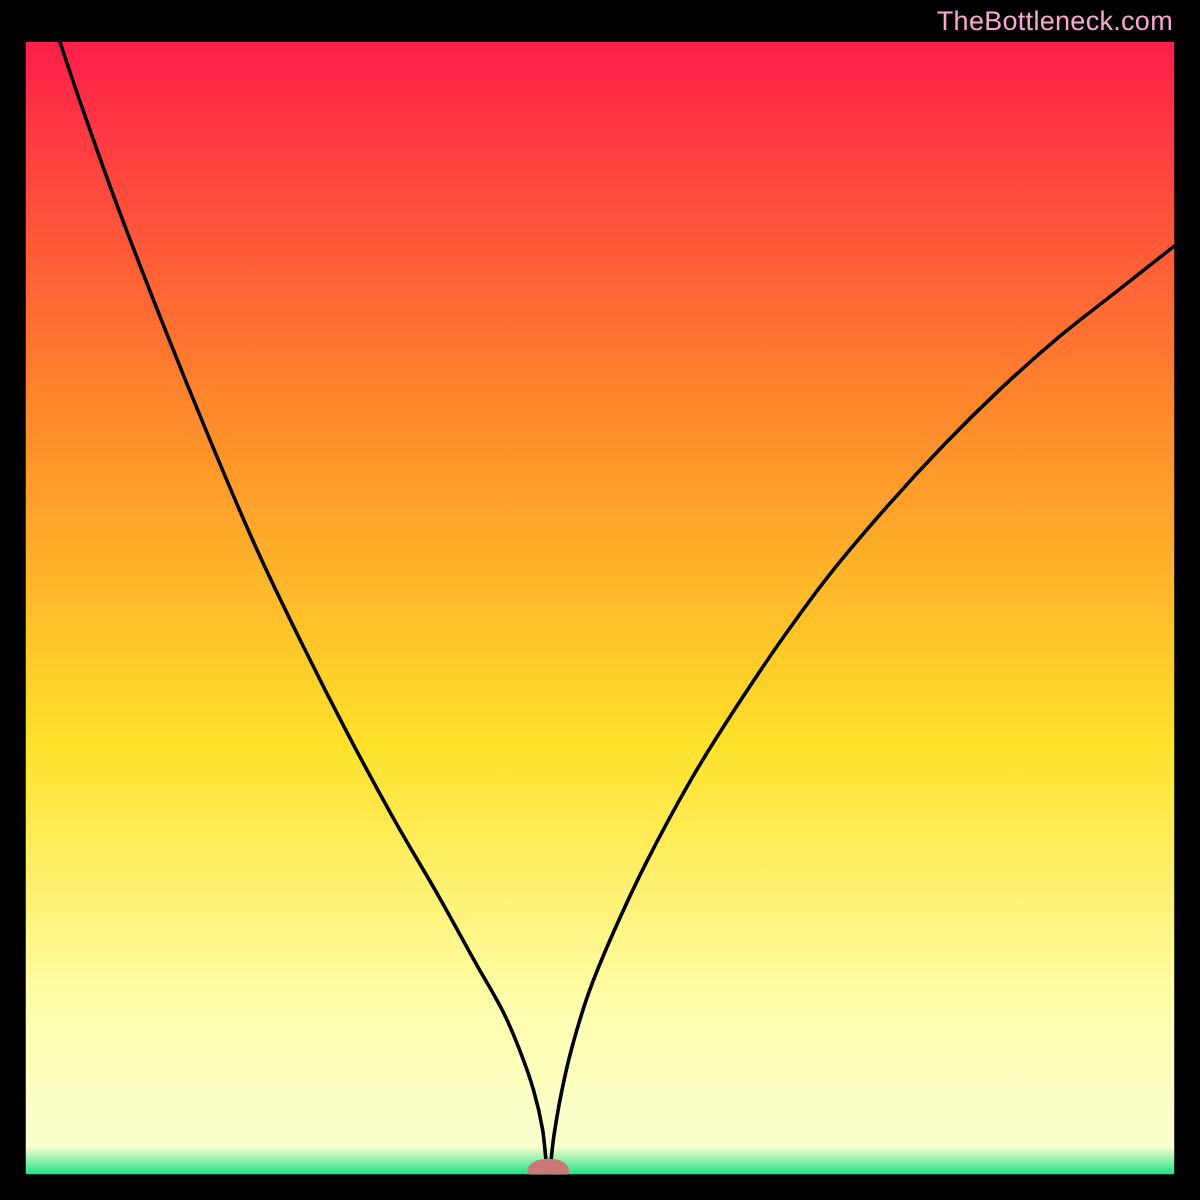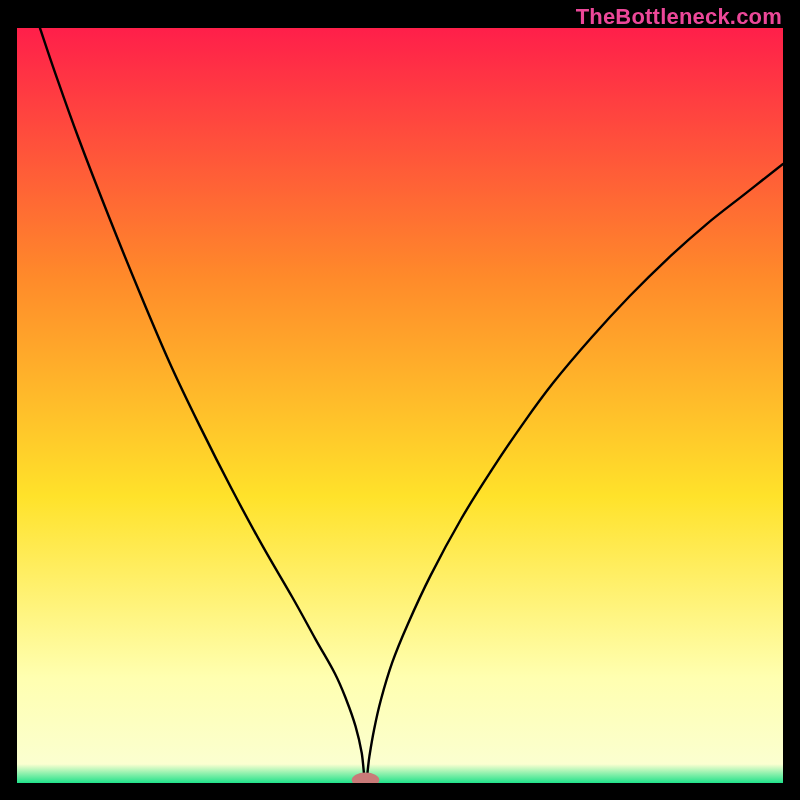--- a/index.html
+++ b/index.html
@@ -14,23 +14,23 @@
   .frame {
     position: relative;
     width: 800px;
     height: 800px;
     background: #000;
   }
   .watermark {
     position: absolute;
     top: 4px;
     right: 18px;
-    color: #ec4899;
-    font-size: 22px;
-    font-weight: 700;
+    color: #f9a8d4;
+    font-size: 18px;
+    font-weight: 400;
     letter-spacing: 0.2px;
     z-index: 10;
   }
   .plot-wrap {
     position: absolute;
     left: 17px;
     top: 28px;
     width: 766px;
     height: 755px;
     background: #000;

